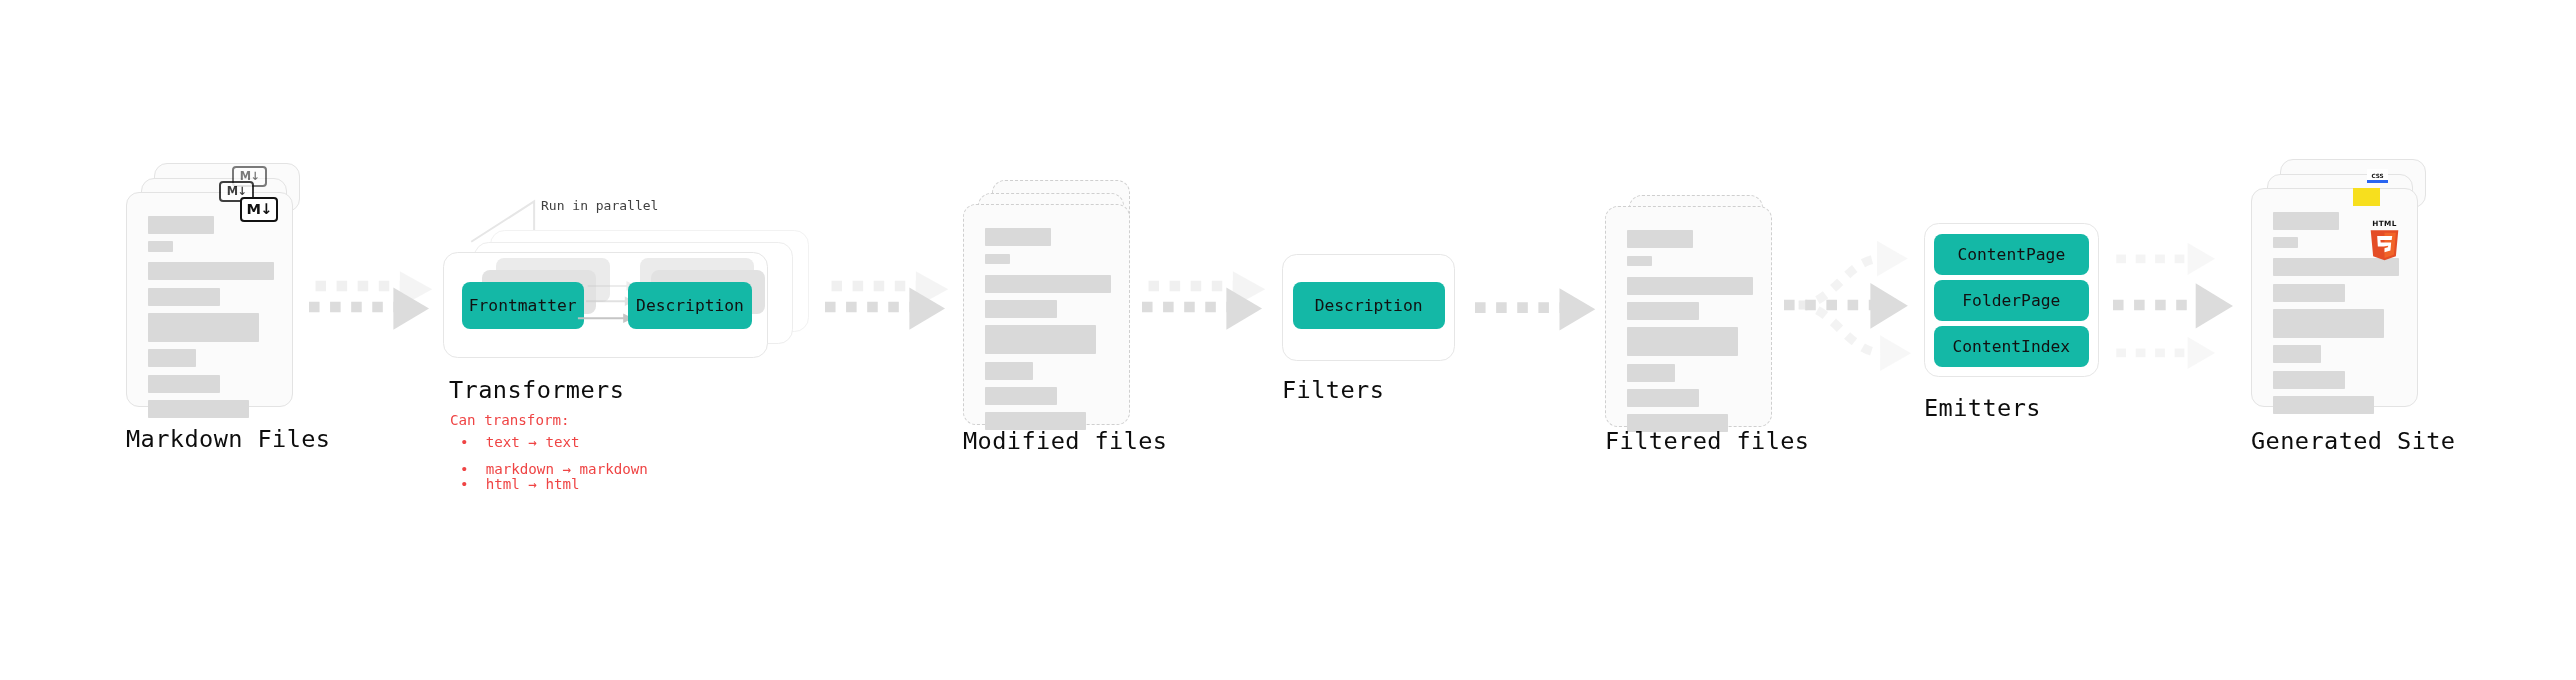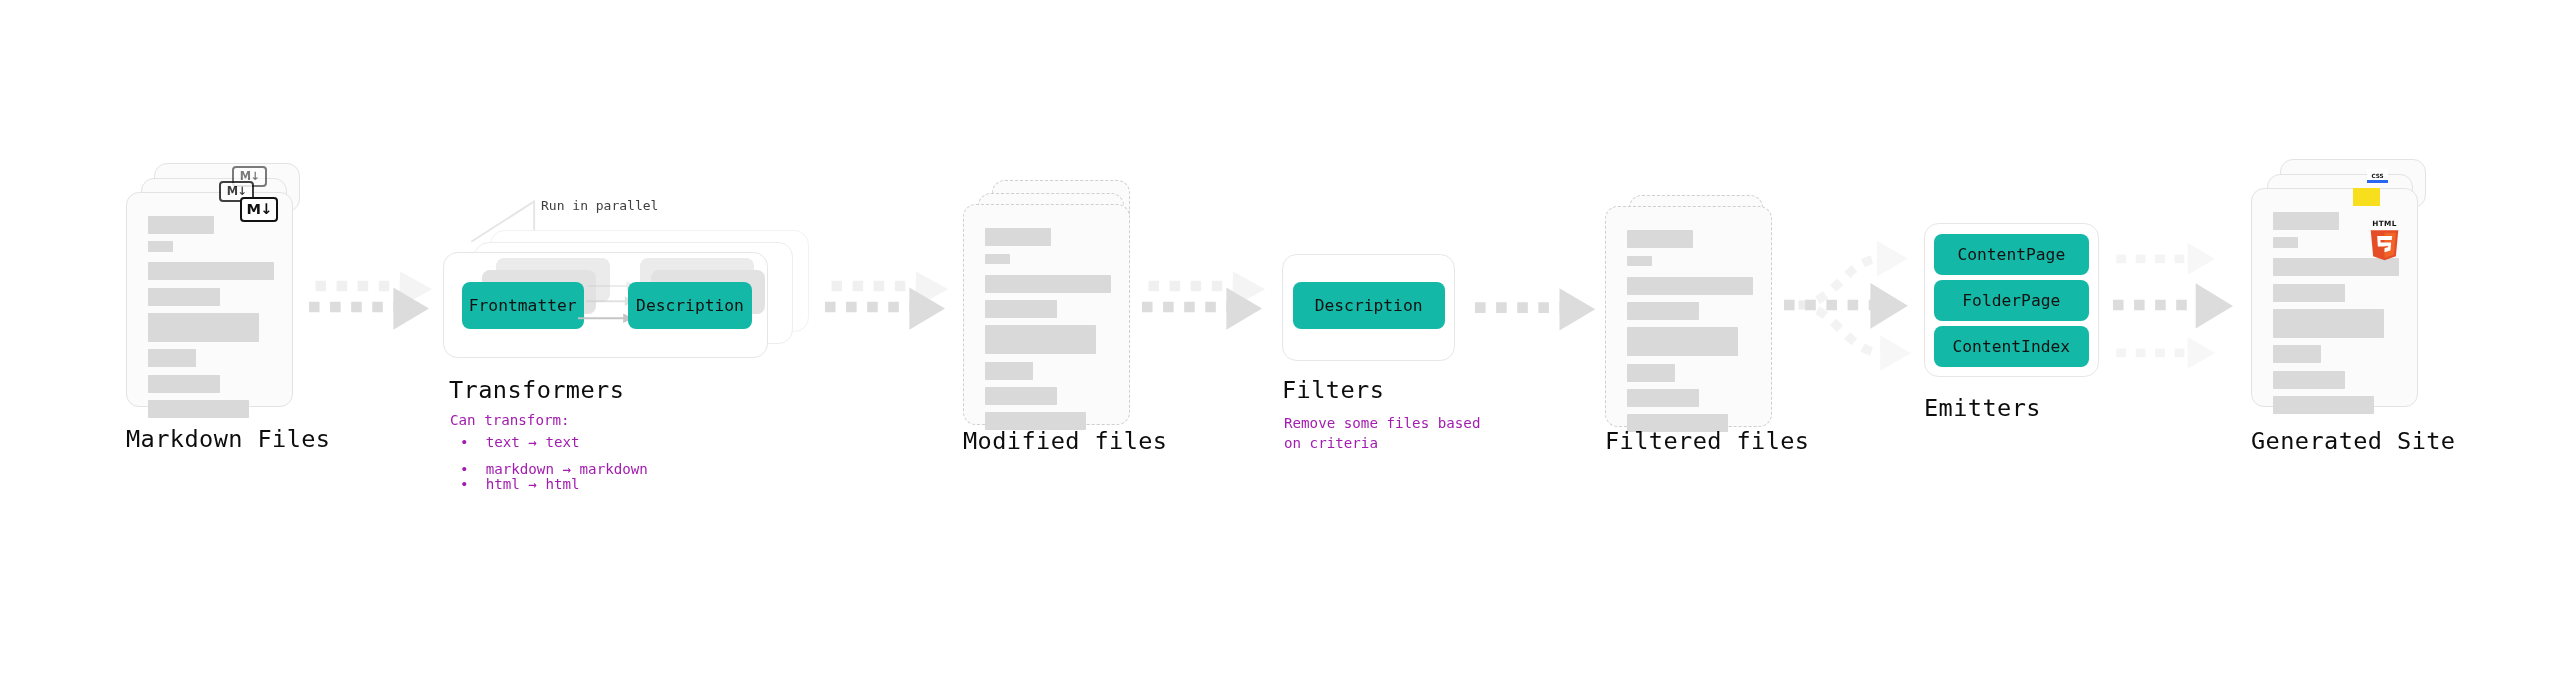--- a/index.html
+++ b/index.html
@@ -42,21 +42,21 @@
   .js-badge{position:absolute;background:#f7df1e;}
   .html5{position:absolute;margin-top:16px;}
 
   
   .title{
     position:absolute;white-space:nowrap;
     font-size:23.6px;font-weight:400;color:#0d0d0d;letter-spacing:0.4px;
   }
   .sub{
     position:absolute;white-space:pre;
-    font-size:14.2px;line-height:1.42;color:#a21caf;letter-spacing:0;
+    font-size:14.2px;line-height:1.42;color:#ef4444;letter-spacing:0;
   }
 
   
   .gbox{position:absolute;border:1.6px solid #e6e6e6;border-radius:14.6px;background:#fff;box-sizing:border-box;}
   .gbox.l1{border-color:#f2f2f2;}
   .gbox.l2{border-color:#ededed;}
   .pill{
     position:absolute;background:#14b8a6;border-radius:8.1px;
     display:flex;align-items:center;justify-content:center;
     font-size:16.3px;color:#111;white-space:nowrap;box-sizing:border-box;
@@ -204,22 +204,20 @@
     </g>
   </svg>
 
   <div class="node" style="left:1282px;top:254px;">
     <div class="gbox" style="left:0;top:0;width:173px;height:107px;"></div>
     <div class="pill" style="left:10.6px;top:28.4px;width:152px;height:47px;">
       <span>Description</span>
     </div>
   </div>
   <div class="title" style="left:1282px;top:376px;">Filters</div>
-  <div class="sub" style="left:1284px;top:413px;">Remove some files based
-on criteria</div>
 
   <svg style="left:1475px;top:288px;" width="130" height="49" viewBox="0 0 160 60">
     <line x1="0" y1="24" x2="110" y2="24" stroke="#dcdcdc" stroke-width="13" stroke-dasharray="13 13"></line>
     <polygon points="104,0 148,26 104,52" fill="#dcdcdc"></polygon>
   </svg>
 
   <div class="node" style="left:1605px;top:195px;">
     <div class="cardstack" style="width:175px;height:236px;">
       <div class="card dashed" style="left:24.4px;top:0;width:134px;height:42px;"></div>
       <div class="card dashed" style="left:0;top:11.4px;width:167px;height:221px;">

